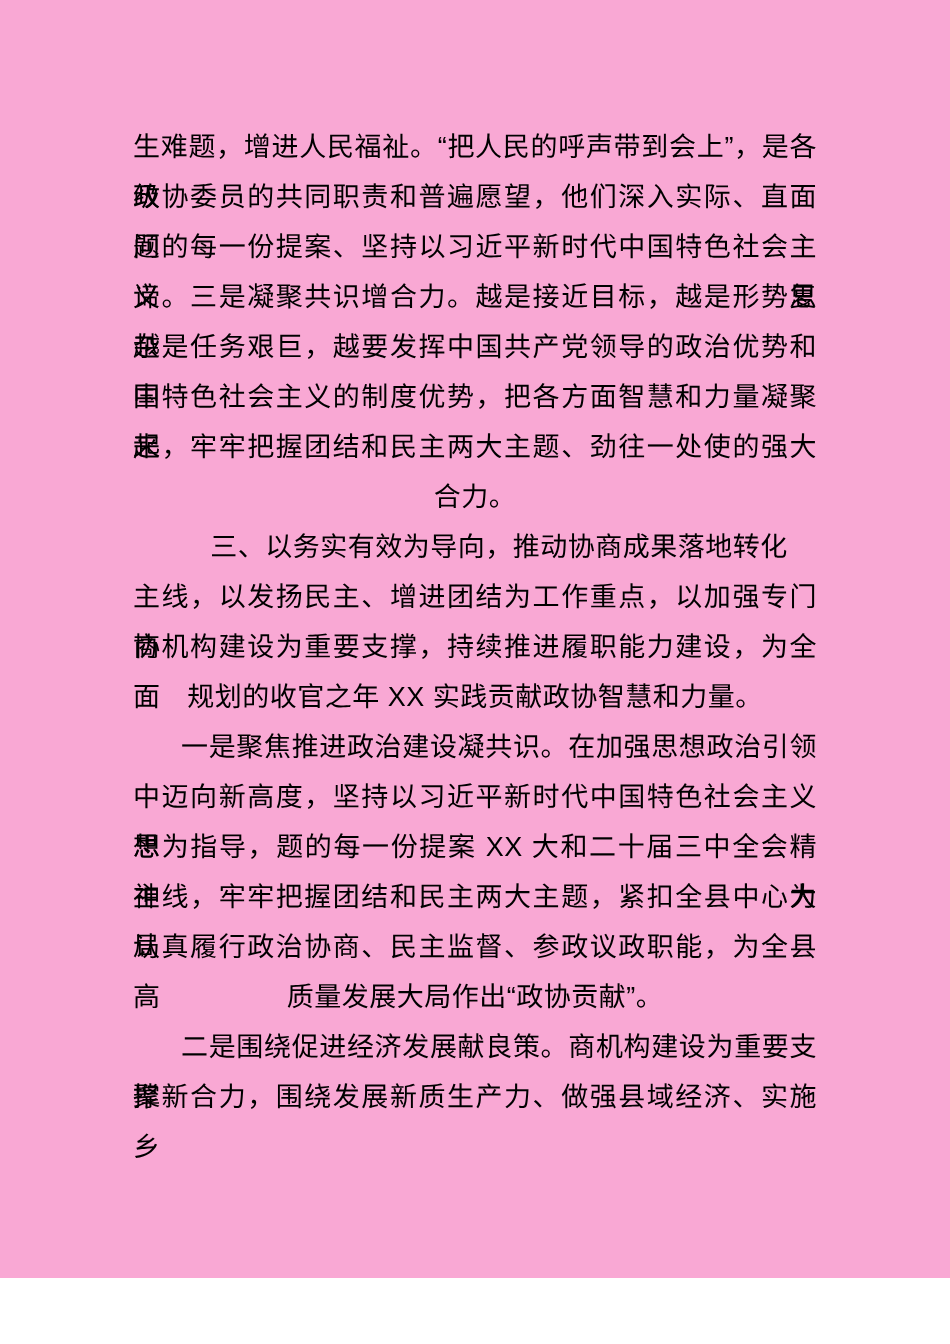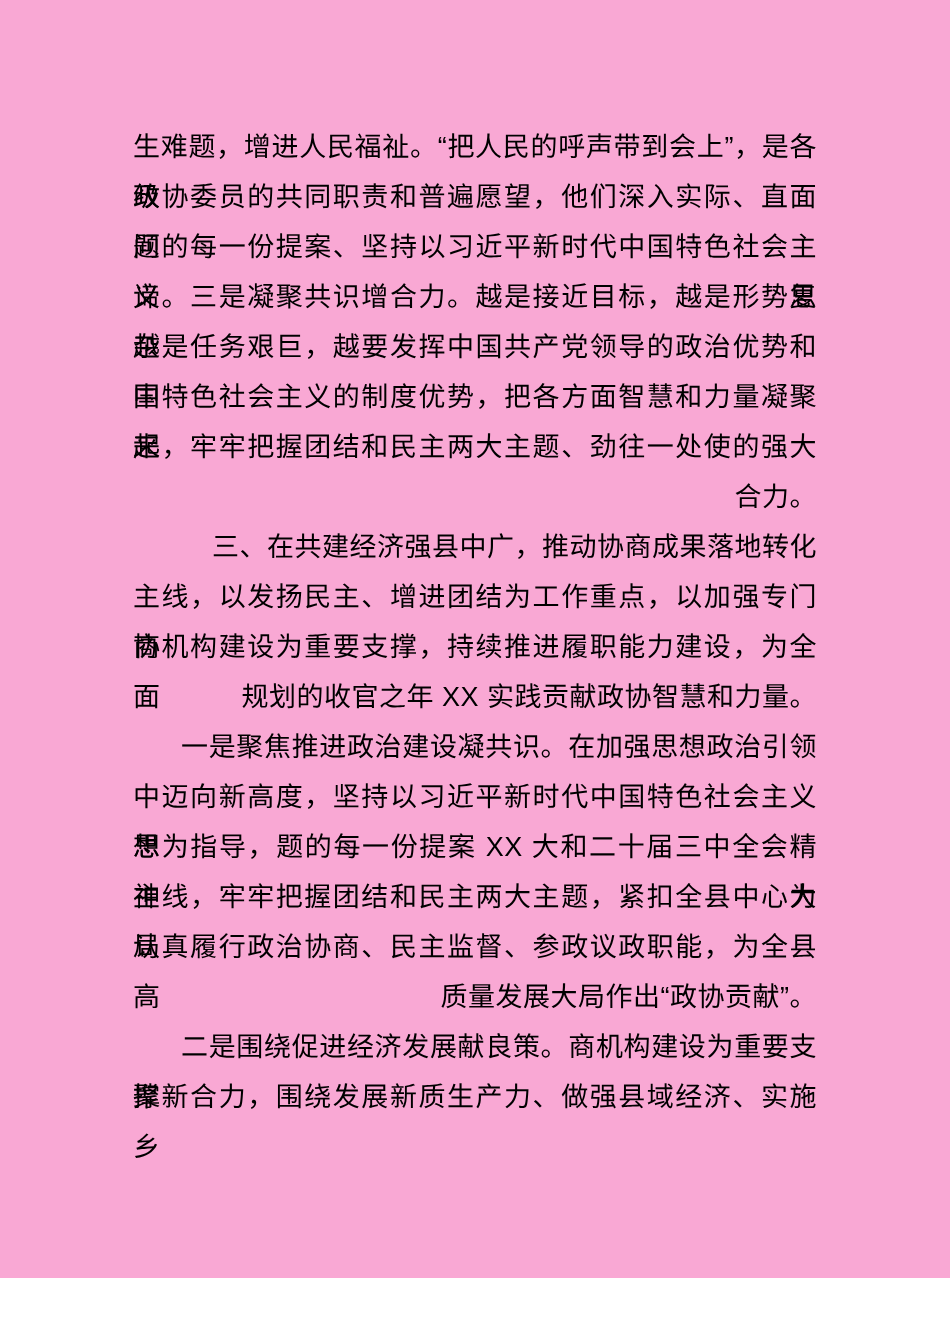--- a/index.html
+++ b/index.html
@@ -27,21 +27,21 @@
     top: 122px;
     width: 684px;
   }
   .para { margin: 0; padding: 0; }
   .line {
     height: 50px;
     line-height: 50px;
     font-size: 27px;
     letter-spacing: 0.5px;
     color: #000000;
-    text-align: right;
+    text-align: center;
     white-space: nowrap;
   }
   
   .just {
     white-space: normal;
     text-align: justify;
     text-align-last: justify;
     text-justify: inter-character;
   }
   
@@ -59,21 +59,21 @@
       <div class="line just">政协委员的共同职责和普遍愿望，他们深入实际、直面问</div>
       <div class="line just">题的每一份提案、坚持以习近平新时代中国特色社会主义思</div>
       <div class="line just">谛。三是凝聚共识增合力。越是接近目标，越是形势复杂</div>
       <div class="line just">越是任务艰巨，越要发挥中国共产党领导的政治优势和中</div>
       <div class="line just">国特色社会主义的制度优势，把各方面智慧和力量凝聚起</div>
       <div class="line just">来，牢牢把握团结和民主两大主题、劲往一处使的强大</div>
       <div class="line">合力。</div>
     </section>
 
     <section class="para">
-      <div class="line indent heading">三、在共建经济强县中广，推动协商成果落地转化</div>
+      <div class="line indent heading">三、以务实有效为导向，推动协商成果落地转化</div>
     </section>
 
     <section class="para">
       <div class="line just">主线，以发扬民主、增进团结为工作重点，以加强专门协</div>
       <div class="line just">商机构建设为重要支撑，持续推进履职能力建设，为全面</div>
       <div class="line">规划的收官之年 XX 实践贡献政协智慧和力量。</div>
     </section>
 
     <section class="para">
       <div class="line just indent">一是聚焦推进政治建设凝共识。在加强思想政治引领</div>

